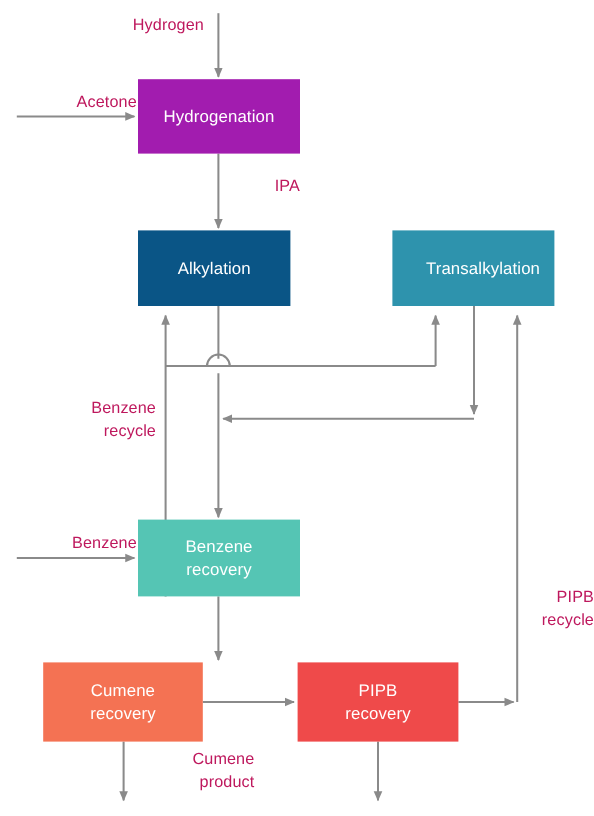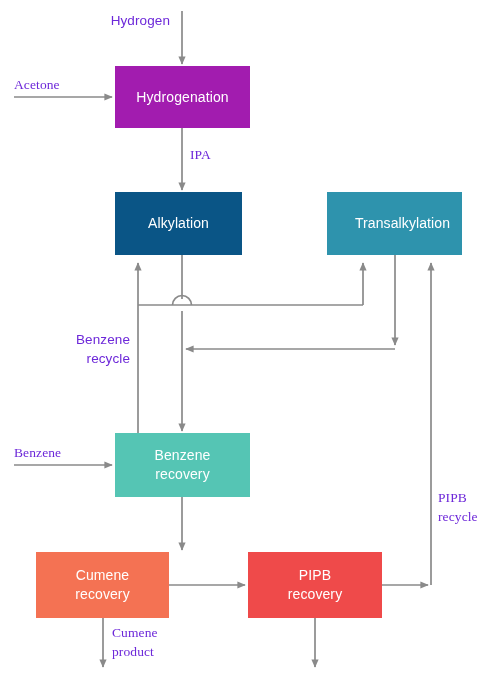--- a/index.html
+++ b/index.html
@@ -30,28 +30,28 @@
     text-align: center;
     color: #ffffff;
     font-size: 14px;
     line-height: 1.35;
     letter-spacing: 0.1px;
     box-sizing: border-box;
     z-index: 2;
   }
   .edge-label {
     position: absolute;
-    color: #6d28d9;
+    color: #be185d;
     font-size: 13.5px;
     line-height: 1.38;
     letter-spacing: 0.1px;
     white-space: pre-line;
     z-index: 3;
   }
-  .lbl-left   { text-align: left; font-family: Liberation Serif, serif; }
+  .lbl-left   { text-align: right; }
   .lbl-right  { text-align: right; }
 </style>
 </head>
 <body>
 
 <div id="diagram-root">
 
   <svg id="flow-svg" viewBox="0 0 495 680" xmlns="http://www.w3.org/2000/svg">
     <defs>
       <marker id="arrow" markerWidth="9" markerHeight="9" refX="7.6" refY="4" orient="auto" markerUnits="userSpaceOnUse">

